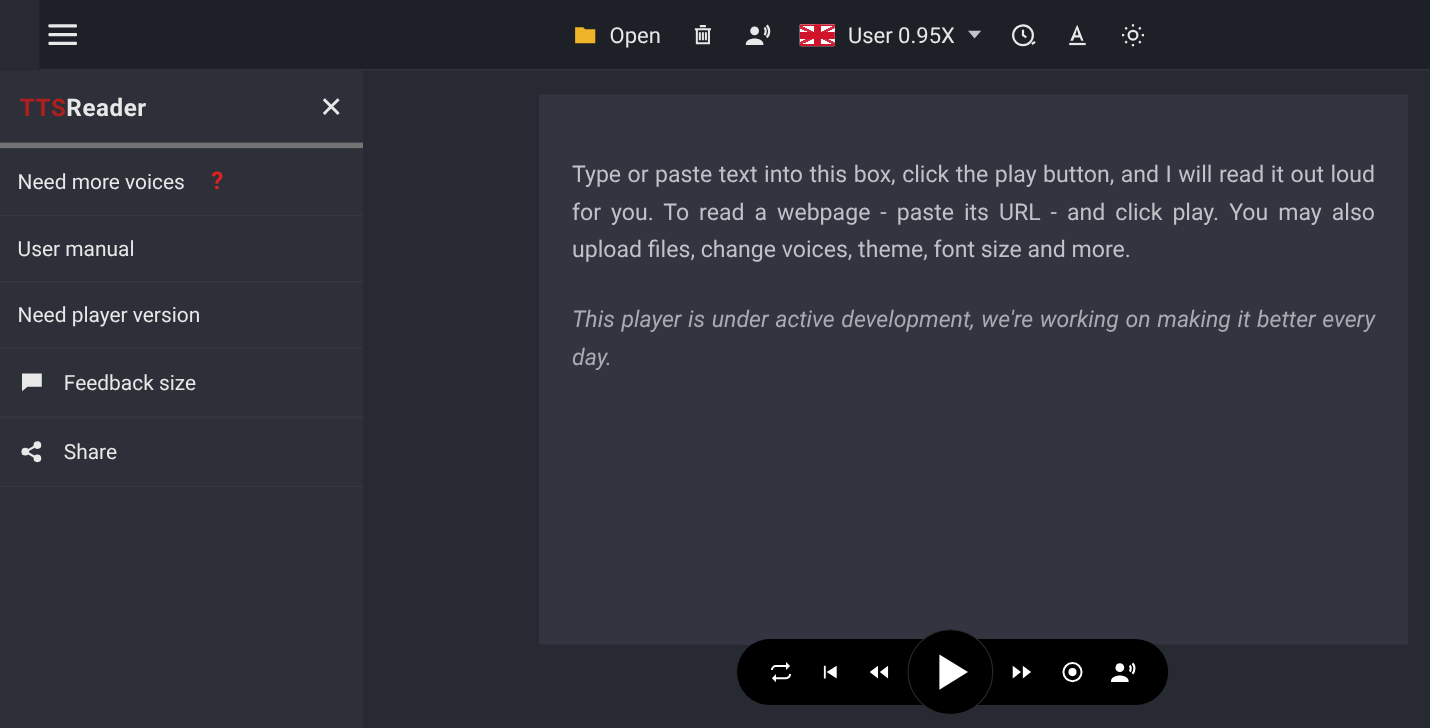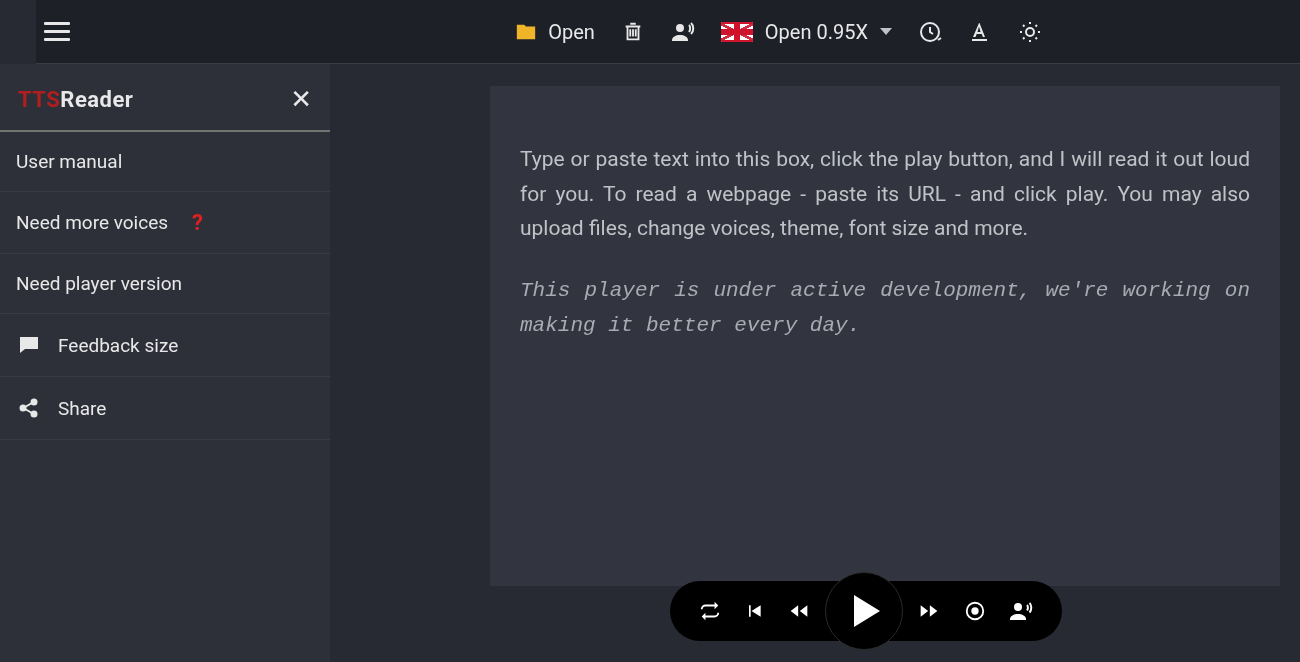--- a/index.html
+++ b/index.html
@@ -82,21 +82,21 @@
       flex: 1;
       overflow-y: auto;
       scrollbar-width: auto;
     }
     .sidebar-inner::-webkit-scrollbar { width: 16px; }
     .sidebar-inner::-webkit-scrollbar-track { background: #23252d; }
     .sidebar-inner::-webkit-scrollbar-thumb { background: #5a5d66; }
     .sidebar-header {
       display: flex; align-items: center; justify-content: space-between;
       padding: 22px 18px 18px 18px;
-      border-bottom: 2px solid #737373;
+      border-bottom: 5px solid #737373;
     }
     .brand { font-size: 22px; font-weight: 700; letter-spacing: 0.5px; }
     .brand .tts { color: #b01e1e; }
     .brand .reader { color: #e8e8e8; }
     .close-x { font-size: 26px; color: #e8e8e8; cursor: pointer; line-height: 1; font-weight: 300; }
     .side-item {
       padding: 18px 16px;
       font-size: 19px;
       color: #e8e8e8;
       border-bottom: 1px solid #383b44;
@@ -116,21 +116,21 @@
       background: #32353f;
       width: 790px;
       height: 500px;
       padding: 28px 30px;
       font-size: 21px;
       line-height: 1.65;
       color: #bfc2c7;
       text-align: justify;
     }
     .text-box p { margin-bottom: 18px; margin-top: 28px; }
-    .text-box .italic { font-style: italic; color: #a8abb2; font-family: Liberation Mono, monospace; }
+    .text-box .italic { font-style: italic; color: #a8abb2; }
 
     
     .player {
       position: absolute;
       bottom: 16px;
       left: 670px;
       display: flex;
       align-items: center;
       height: 70px;
     }
@@ -196,21 +196,21 @@
             <circle cx="9" cy="8" r="4"></circle>
             <path d="M1 20c0-3 4-5 8-5s8 2 8 5v1H1z"></path>
             <path d="M18 5c1.5 1.5 1.5 5 0 7M20 3c3 2.5 3 8.5 0 11" fill="none" stroke="#e8e8e8" stroke-width="2"></path>
           </svg>
       </span>
     </div>
     <div class="tb-btn voice-btn">
       <span class="flag">
           <span class="flag-bg"></span>
         </span>
-      <span>Open 0.95X</span>
+      <span>User 0.95X</span>
       <span class="chev-down"></span>
     </div>
     <div class="tb-btn">
       <span class="icon-svg">
         <svg viewBox="0 0 24 24" width="24" height="24" fill="none" stroke="#e8e8e8" stroke-width="2">
             <circle cx="12" cy="12" r="9"></circle>
             <path d="M12 7v5l3 2"></path>
             <path d="M20 20l3-2"></path>
           </svg>
       </span>
@@ -237,25 +237,25 @@
 <div class="sidebar">
   <div class="sidebar-inner">
     <div class="sidebar-header">
       <div class="brand">
         <span class="tts">TTS</span><span class="reader">Reader</span>
       </div>
       <div class="close-x">✕</div>
     </div>
 
     <div class="side-item">
-      <span>User manual</span>
-    </div>
-    <div class="side-item">
       <span>Need more voices</span>
       <span class="qmark">?</span>
+    </div>
+    <div class="side-item">
+      <span>User manual</span>
     </div>
     <div class="side-item">
       <span>Need player version</span>
     </div>
     <div class="side-item">
       <span class="side-icon">
         <svg viewBox="0 0 24 24" width="24" height="24" fill="#e8e8e8">
             <path d="M3 4h18v12H8l-5 4V4zm3 4h12v2H6V8zm0 3h9v2H6v-2z"></path>
           </svg>
       </span>

